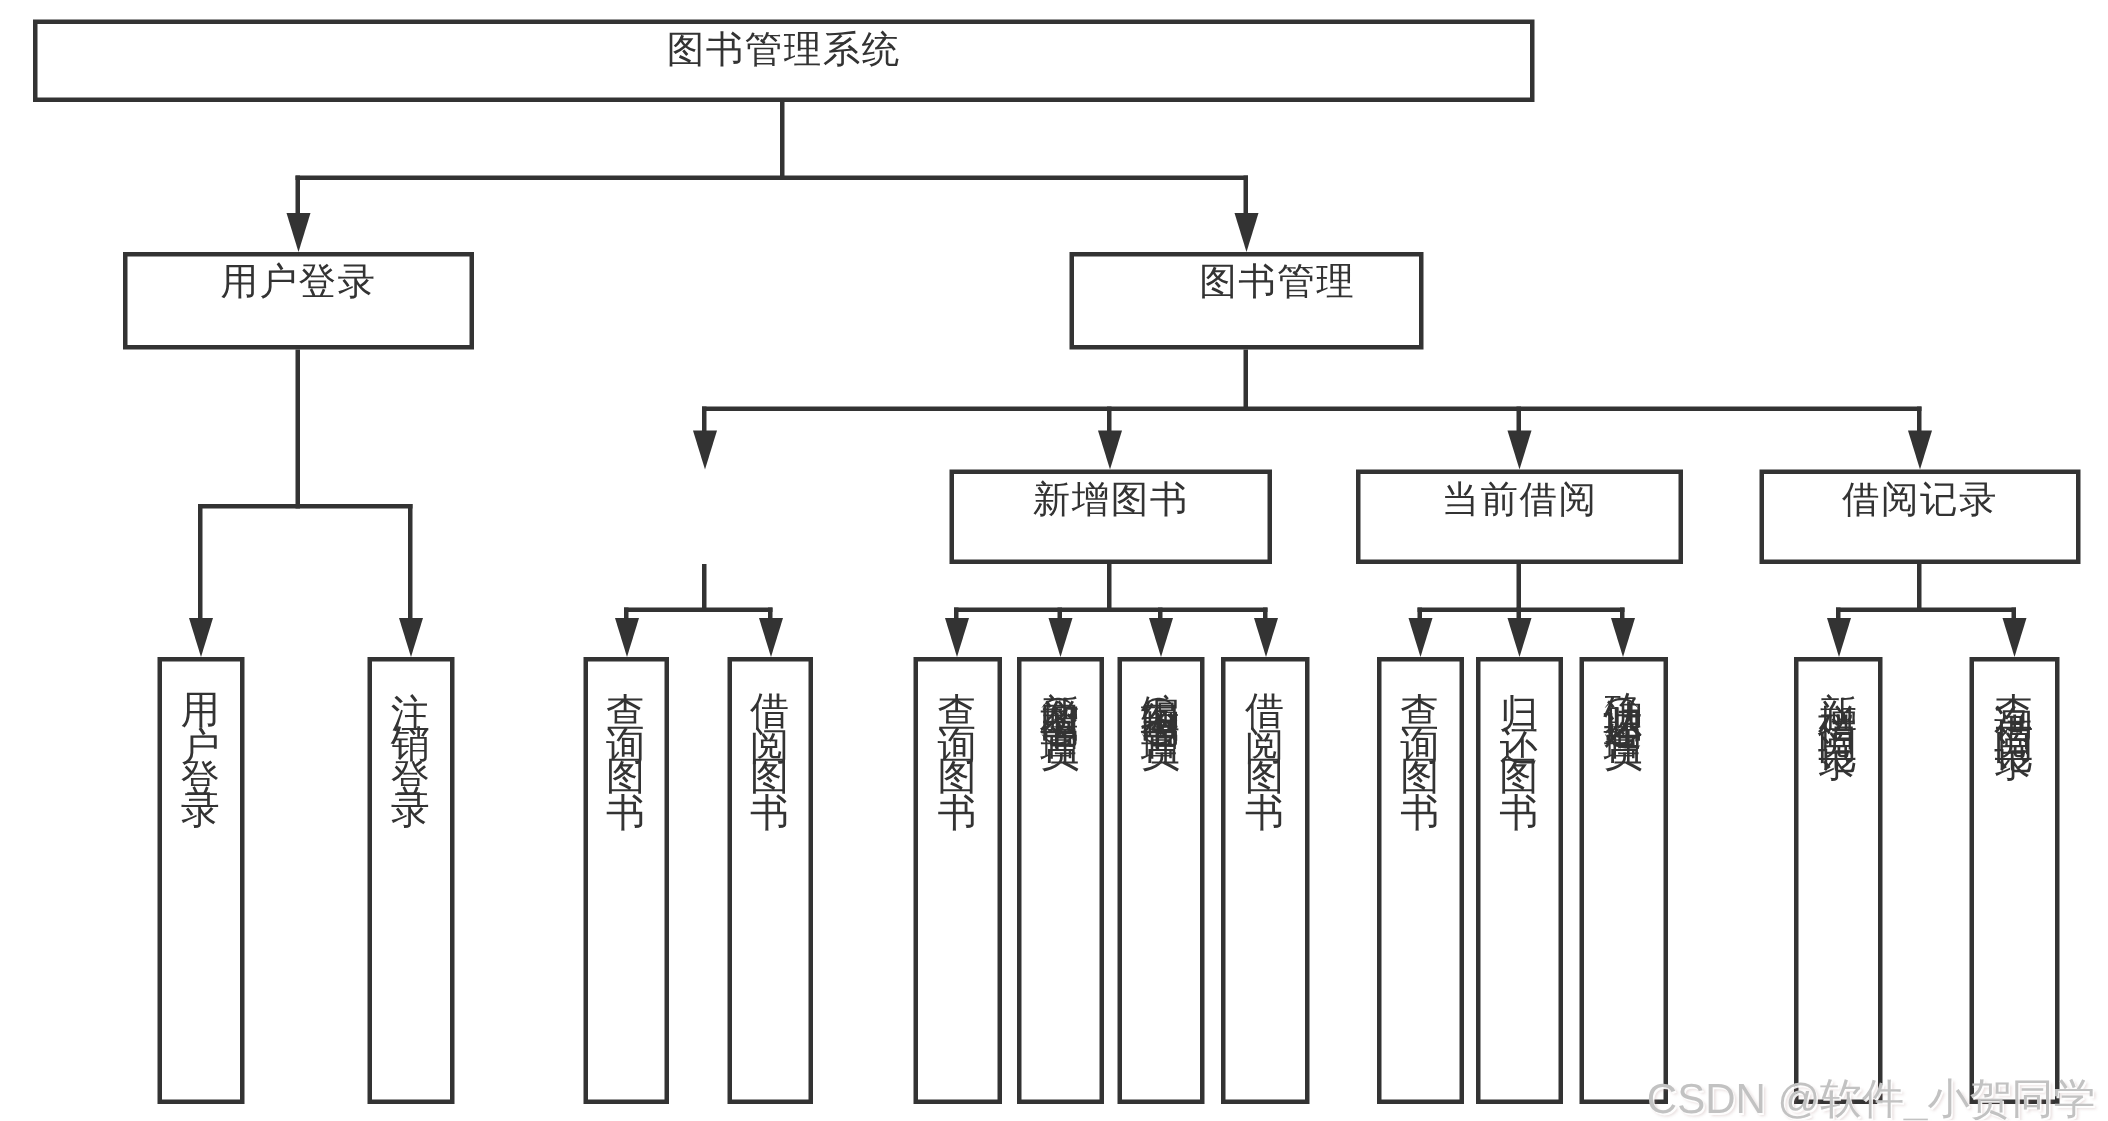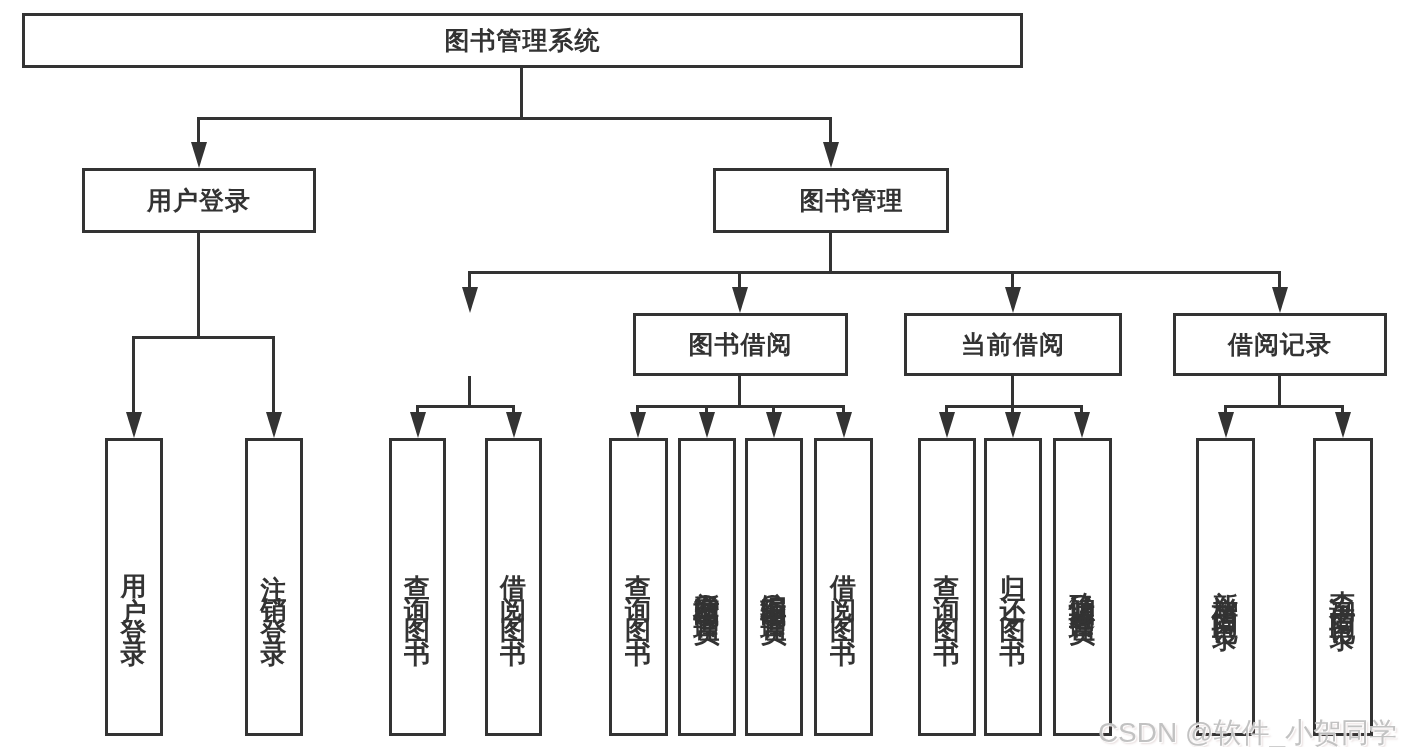--- a/index.html
+++ b/index.html
@@ -15,23 +15,21 @@
     background:var(--background);
     font-family:"Liberation Sans","DejaVu Sans",sans-serif;
     overflow:hidden;
   }
   .box{
     position:absolute;
     box-sizing:border-box;
     border:3px solid var(--line);
     background:#ffffff;
     display:flex;
-    align-items:center;
     justify-content:center;
-    font-weight:bold;
   }
   .h-label{
     font-size:25px;
     color:var(--text);
     letter-spacing:1px;
     white-space:nowrap;
   }
   .v-label{
     writing-mode:vertical-rl;
     text-orientation:mixed;
@@ -95,21 +93,21 @@
   <div class="vline" style="left:468px;top:271px;height:22px;"></div>
   <div class="arrowhead" style="left:462px;top:287px;"></div>
   <div class="vline" style="left:738px;top:271px;height:22px;"></div>
   <div class="arrowhead" style="left:732px;top:287px;"></div>
   <div class="vline" style="left:1011px;top:271px;height:22px;"></div>
   <div class="arrowhead" style="left:1005px;top:287px;"></div>
   <div class="vline" style="left:1278px;top:271px;height:22px;"></div>
   <div class="arrowhead" style="left:1272px;top:287px;"></div>
 
   <div class="box" style="left:633px;top:313px;width:215px;height:63px;">
-    <span class="h-label">图书借阅</span>
+    <span class="h-label">新增图书</span>
   </div>
   <div class="box" style="left:904px;top:313px;width:218px;height:63px;">
     <span class="h-label">当前借阅</span>
   </div>
   <div class="box" style="left:1173px;top:313px;width:214px;height:63px;">
     <span class="h-label">借阅记录</span>
   </div>
 
   <div class="vline" style="left:468px;top:376px;height:32px;"></div>
   <div class="hline" style="left:416px;top:405px;width:99px;"></div>

